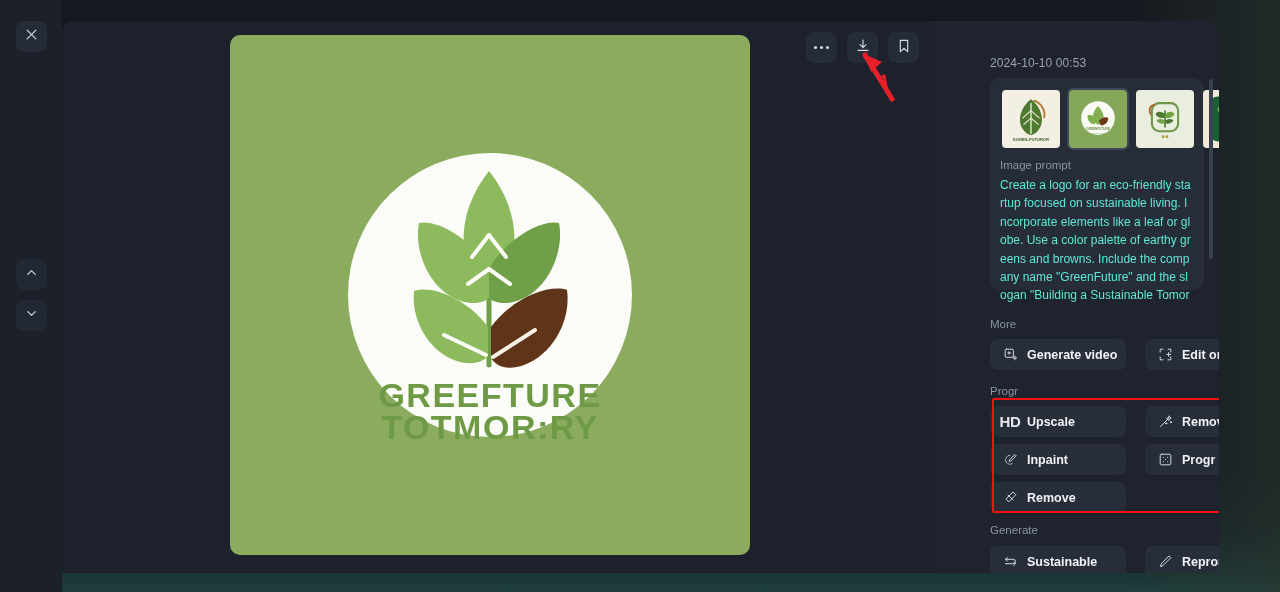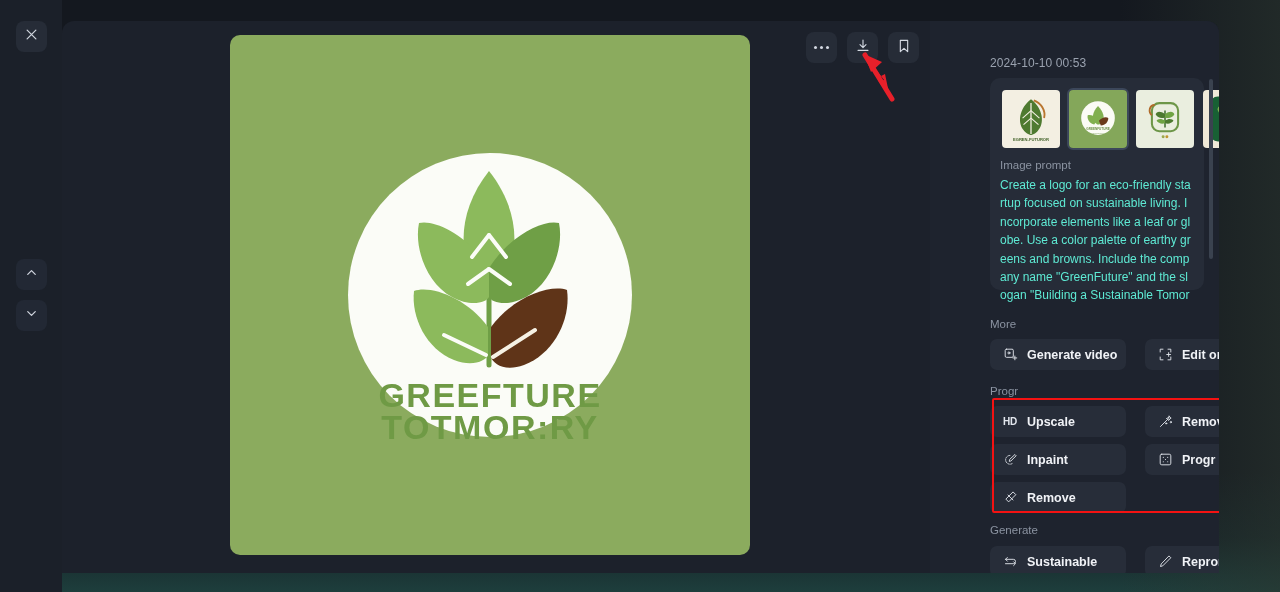--- a/index.html
+++ b/index.html
@@ -134,21 +134,21 @@
   #grid-generate { top: 525px; }
 
   .action-btn {
     height: 31px; border-radius: 7px;
     background: #272d39;
     display: flex; align-items: center; gap: 9px;
     padding-left: 12px; cursor: pointer;
   }
   .action-btn .ico { width: 16px; height: 16px; flex: 0 0 16px; display:flex; align-items:center; justify-content:center; }
   .action-btn .ico svg { width: 15px; height: 15px; stroke: #dfe3ea; fill: none; stroke-width: 1.5; stroke-linecap: round; stroke-linejoin: round; }
-  .action-btn .ico.hd { font-size: 10px; font-weight: 700; color: #e3e7ee; letter-spacing:-.3px; }
+  .action-btn .ico.hd { font-size: 15px; font-weight: 700; color: #e3e7ee; letter-spacing:-.3px; }
   .action-btn .lbl { font-size: 12.5px; color: #f0f2f6; font-weight: 700; }
 
   .redbox {
     position: absolute; left: 62px; top: 377px;
     width: 286px; height: 115px;
     border: 2.5px solid #f41212; border-radius: 2px;
     pointer-events: none; z-index: 9;
   }
 </style>
 </head>

